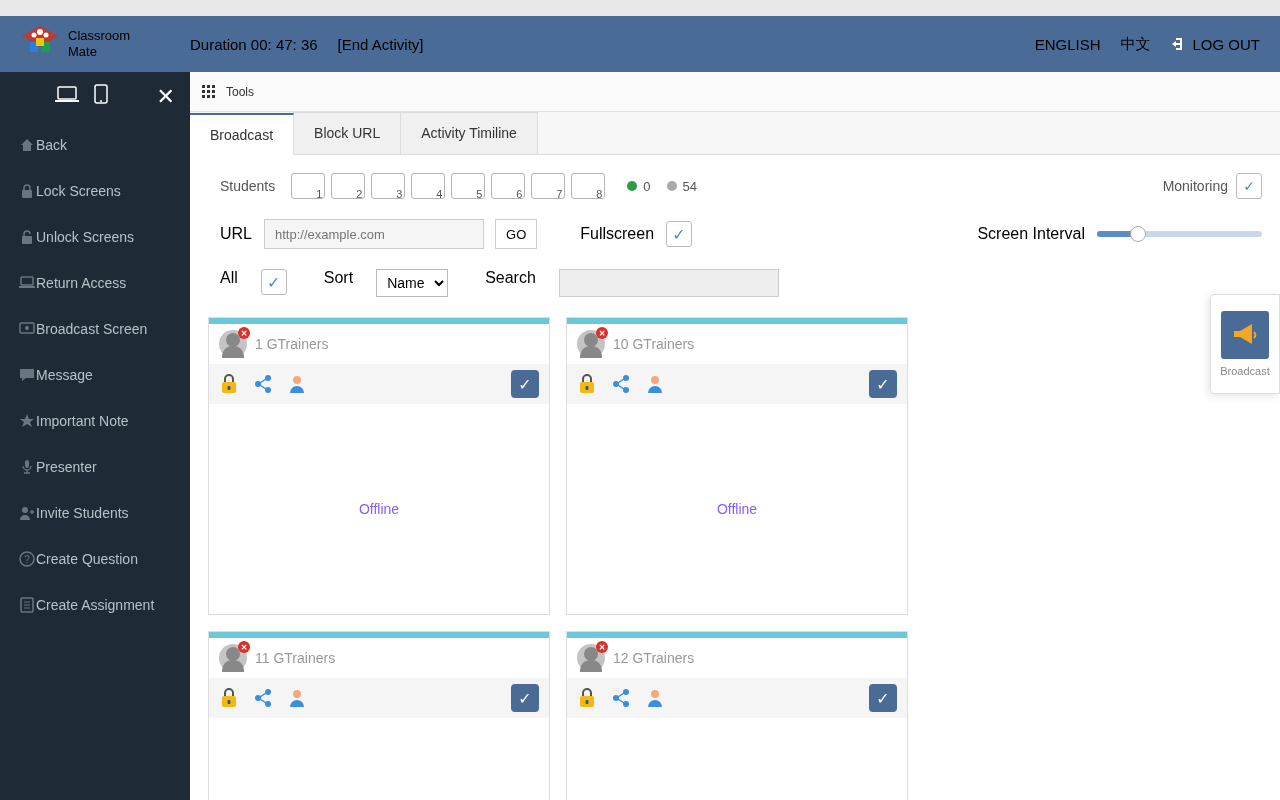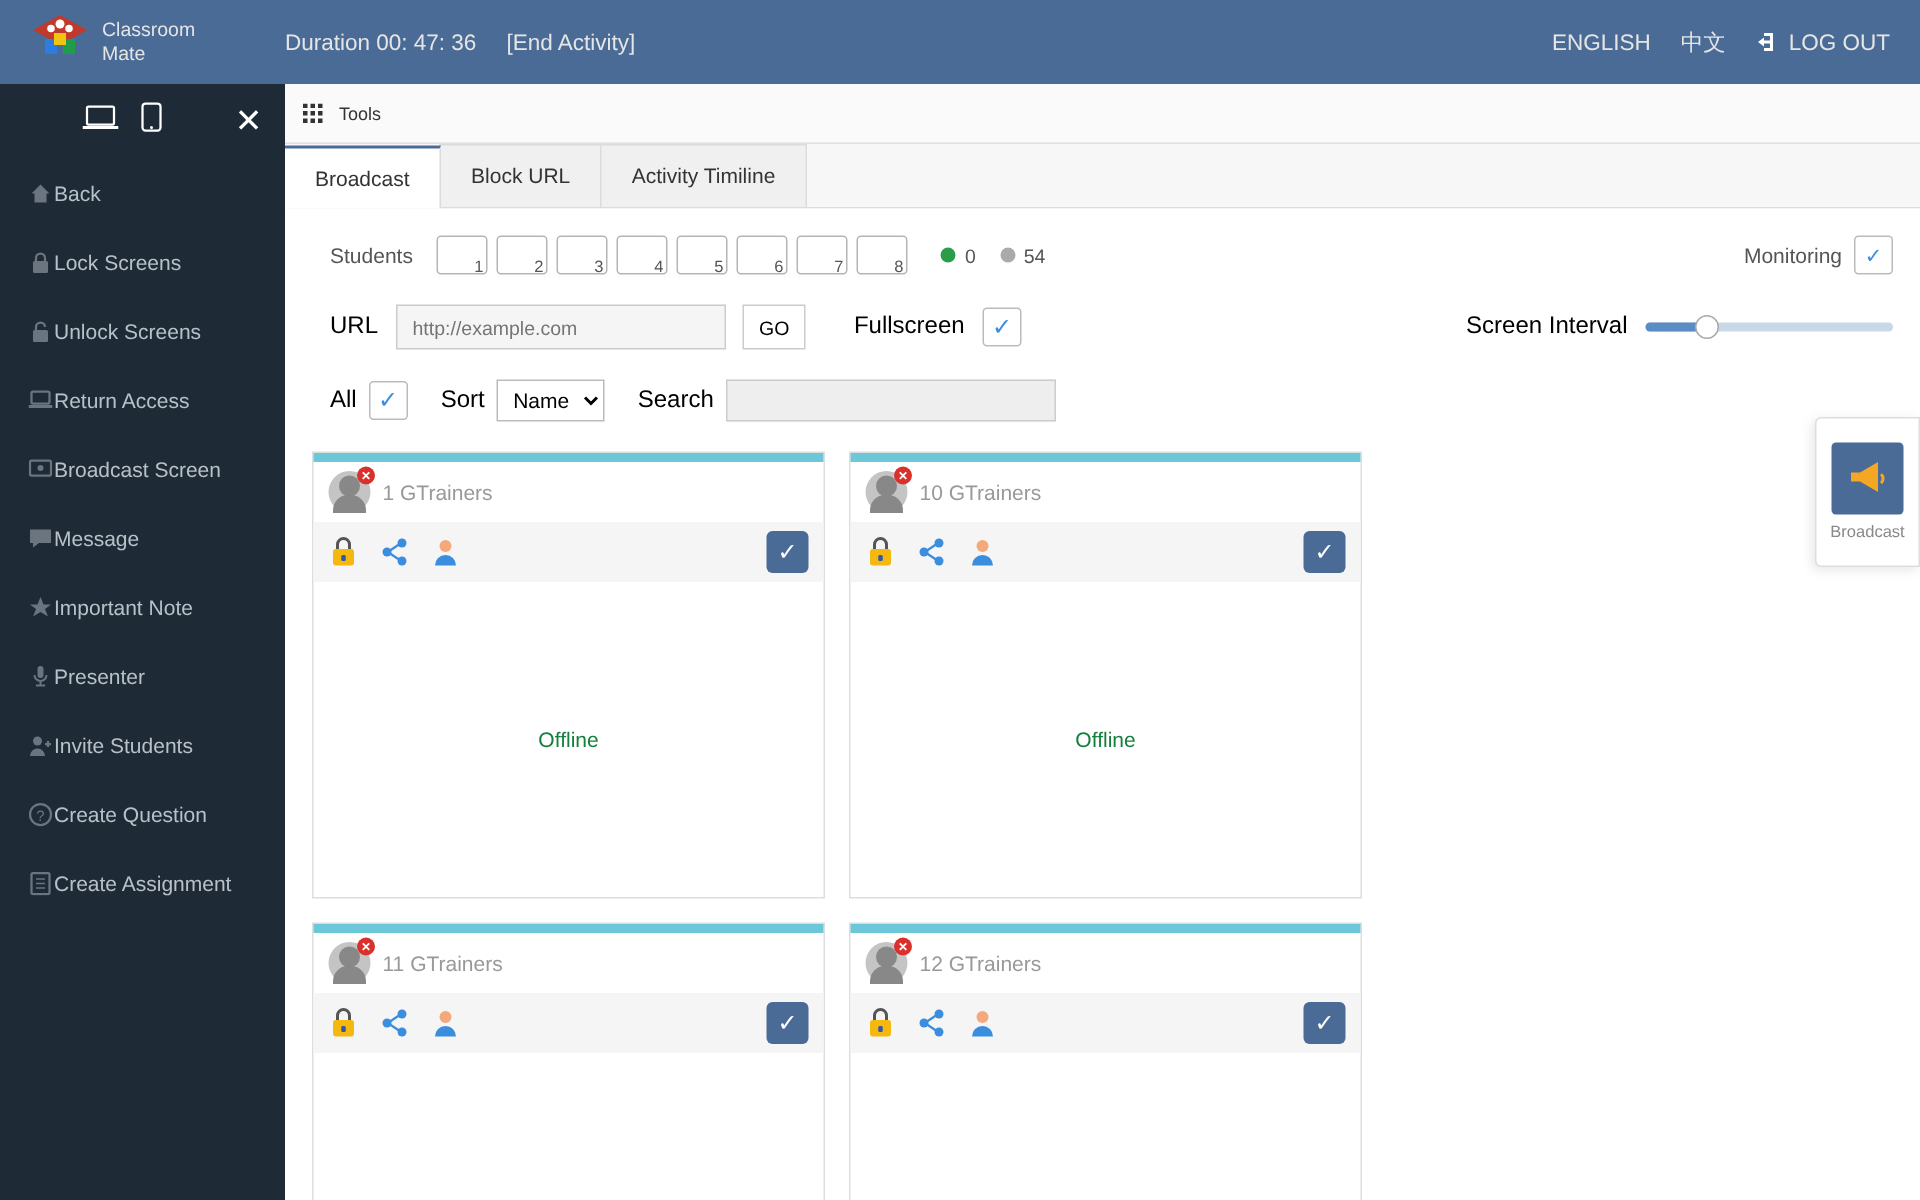--- a/index.html
+++ b/index.html
@@ -1,18 +1,18 @@
 <!DOCTYPE html>
 <html><head>
 <meta charset="utf-8">
 <style>
 * { margin: 0; padding: 0; box-sizing: border-box; font-family: Arial, Helvetica, sans-serif; }
 body { width: 1280px; height: 800px; overflow: hidden; background: #e8e8e8; }
 
-.header { height: 56px; background: #4a6b95; display: flex; align-items: center; color: #e5e5e5; padding: 0 20px; }
+.header { height: 56px; background: #4a6b95; display: flex; align-items: center; color: #000000; padding: 0 20px; margin-top: 16px; }
 .logo { display: flex; align-items: center; gap: 8px; width: 170px; }
 .logo-icon { width: 40px; height: 40px; position: relative; }
 .logo-text { font-size: 13px; line-height: 1.2; }
 .duration { font-size: 15px; margin-right: 20px; }
 .end-session { font-size: 15px; cursor: pointer; }
 .header-right { margin-left: auto; display: flex; align-items: center; gap: 20px; font-size: 15px; }
 .header-right span { cursor: pointer; }
 
 .body-wrap { display: flex; height: 744px; }
 
@@ -44,41 +44,41 @@
 .monitoring { margin-left: auto; display: flex; align-items: center; gap: 8px; font-size: 14px; color: #555; }
 .checkbtn { width: 26px; height: 26px; border: 1px solid #bbb; border-radius: 3px; display: flex; align-items: center; justify-content: center; color: #3b8dde; cursor: pointer; background: #fff; }
 
 .row2 { display: flex; align-items: center; gap: 12px; margin-bottom: 20px; }
 .url-input { width: 220px; height: 30px; border: 1px solid #ccc; padding: 0 10px; font-size: 13px; background: #f5f5f5; color: #888; }
 .go-btn { height: 30px; padding: 0 10px; border: 1px solid #ccc; background: #fff; font-size: 13px; cursor: pointer; margin-left: -1px; }
 .slider { width: 165px; height: 6px; background: #c8d8e8; border-radius: 3px; position: relative; }
 .slider-fill { position: absolute; left: 0; top: 0; height: 100%; width: 22%; background: #5a8cc5; border-radius: 3px; }
 .slider-thumb { position: absolute; top: -5px; left: 20%; width: 16px; height: 16px; background: #fff; border: 1px solid #aaa; border-radius: 50%; }
 
-.row3 { display: flex; align-items: center; gap: 8px; }
+.row3 { display: flex; align-items: flex-start; gap: 23px; }
 .sort-select { height: 28px; border: 1px solid #bbb; padding: 0 6px; font-size: 14px; background: #fff; }
 .search-input { width: 220px; height: 28px; border: 1px solid #ccc; background: #eee; padding: 0 8px; }
 
 .broadcast-float { position: absolute; right: 0; top: 222px; width: 70px; height: 100px; background: #fff; border: 1px solid #ddd; border-radius: 4px 0 0 4px; box-shadow: -2px 2px 8px rgba(0,0,0,0.1); display: flex; flex-direction: column; align-items: center; justify-content: center; gap: 6px; cursor: pointer; }
 .broadcast-float .megaphone { width: 48px; height: 48px; background: #4a6b95; border-radius: 3px; display: flex; align-items: center; justify-content: center; }
 .broadcast-float .label { font-size: 11px; color: #888; }
 
 .grid { display: flex; flex-wrap: wrap; gap: 16px; padding: 10px 18px 20px 18px; }
 .card { width: 342px; border: 1px solid #ddd; background: #fff; }
 .card-top { height: 6px; background: #6cc8d8; }
 .card-header { display: flex; align-items: center; gap: 8px; padding: 6px 10px; }
 .avatar { width: 28px; height: 28px; border-radius: 50%; background: #c4c4c4; position: relative; display: flex; align-items: center; justify-content: center; }
 .avatar::before { content:''; width: 14px; height: 14px; background:#888; border-radius:50%; position:absolute; top:3px; }
 .avatar::after { content:''; width: 22px; height: 12px; background:#888; border-radius:10px 10px 0 0; position:absolute; bottom:0; }
 .avatar-badge { position: absolute; top: -3px; right: -3px; width: 12px; height: 12px; background: #d9302c; border-radius: 50%; display: flex; align-items: center; justify-content: center; color: #fff; font-size: 8px; font-weight: bold; z-index:2; }
 .student-name { font-size: 14px; color: #999; }
 .card-actions { display: flex; align-items: center; gap: 14px; padding: 6px 10px; background: #f5f5f5; }
 .act-icon { width: 20px; height: 20px; cursor: pointer; display: flex; align-items: center; justify-content: center; }
 .card-check { margin-left: auto; width: 28px; height: 28px; background: #4a6b95; border-radius: 4px; display: flex; align-items: center; justify-content: center; color: #fff; cursor: pointer; }
-.card-body { height: 210px; display: flex; align-items: center; justify-content: center; color: #15803d; font-size: 14px; }
+.card-body { height: 210px; display: flex; align-items: center; justify-content: center; color: #8b5cf6; font-size: 14px; }
 </style>
 </head>
 <body>
 
 <div class="header">
   <div class="logo">
     <div class="logo-icon">
       <svg viewBox="0 0 40 40">
           <polygon points="20,2 38,12 20,22 2,12" fill="#c0392b"></polygon>
           <rect x="10" y="18" width="8" height="10" fill="#2a7de1"></rect>
@@ -287,21 +287,21 @@
         <div class="monitoring">
           <span>Monitoring</span>
           <div class="checkbtn">✓</div>
         </div>
       </div>
 
       <div class="row2">
         <span class="label">URL</span>
         <input class="url-input" placeholder="http://example.com" style="">
         <button class="go-btn">GO</button>
-        <span class="label" style="margin-left:20px;">Fullscreen</span>
+        <span class="label" style="margin-left:31px;">Fullscreen</span>
         <div class="checkbtn">✓</div>
         <div style="margin-left:auto;display:flex;align-items:center;gap:12px;">
           <span class="label">Screen Interval</span>
           <div class="slider">
             <div class="slider-fill"></div>
               <div class="slider-thumb"></div>
           </div>
         </div>
       </div>
 

